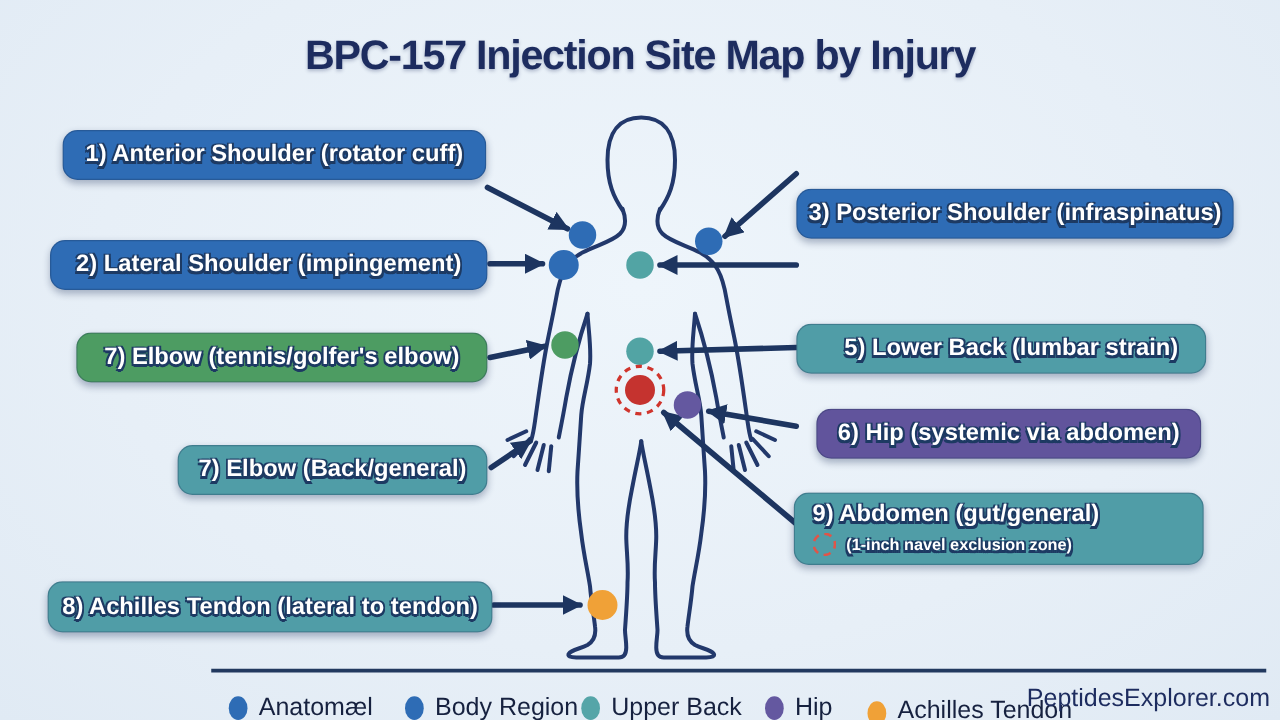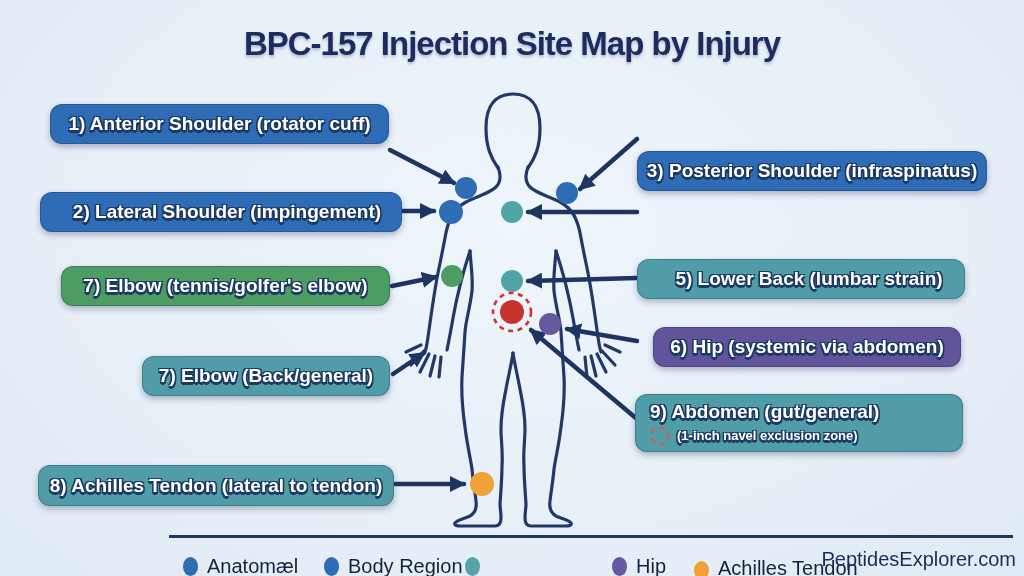--- a/index.html
+++ b/index.html
@@ -97,21 +97,21 @@
       <circle cx="512" cy="312" r="12" fill="#c5332f"></circle>
       <circle cx="512" cy="312" r="19" fill="none" stroke="#d0342c" stroke-width="2.6" stroke-dasharray="5 4.5"></circle>
       <circle cx="550" cy="324" r="11" fill="#6458a0"></circle>
       <circle cx="482" cy="484" r="12" fill="#f0a137"></circle>
     </g>
   </svg>
 
   <div class="pill" style="left: 50px; top: 104px; width: 337px; height: 38px; background-color: rgb(46, 108, 181); text-align: center;">
       <span>1) Anterior Shoulder (rotator cuff)</span>
     </div>
-  <div class="pill" style="left: 40px; top: 192px; width: 348px; height: 38px; background-color: rgb(46, 108, 181); padding-left: 12px;">
+  <div class="pill" style="left: 40px; top: 192px; width: 348px; height: 38px; background-color: rgb(46, 108, 181);">
       <span>2) Lateral Shoulder (impingement)</span>
     </div>
   <div class="pill" style="left: 61px; top: 266px; width: 327px; height: 38px; background-color: rgb(77, 156, 98);">
       <span>7) Elbow (tennis/golfer's elbow)</span>
     </div>
   <div class="pill" style="left: 142px; top: 356px; width: 246px; height: 38px; background-color: rgb(80, 157, 167);">
       <span>7) Elbow (Back/general)</span>
     </div>
   <div class="pill" style="left: 38px; top: 465px; width: 354px; height: 39px; background-color: rgb(80, 157, 167);">
       <span>8) Achilles Tendon (lateral to tendon)</span>
@@ -138,20 +138,21 @@
   <div class="legend-item" style="left:183px;">
     <span class="legend-dot" style="background-color: rgb(46, 108, 181);"></span>
     <span class="legend-label">Anatomæl</span>
   </div>
   <div class="legend-item" style="left:324px;">
     <span class="legend-dot" style="background-color: rgb(46, 108, 181);"></span>
     <span class="legend-label">Body Region</span>
   </div>
   <div class="legend-item" style="left:465px;">
     <span class="legend-dot" style="background-color: rgb(85, 165, 168);"></span>
+    <span class="legend-label">Upper Back</span>
   </div>
   <div class="legend-item" style="left:612px;">
     <span class="legend-dot" style="background-color: rgb(100, 88, 160);"></span>
     <span class="legend-label">Hip</span>
   </div>
   <div class="legend-item" style="left:694px;align-items:flex-end;">
     <span class="legend-dot" style="background-color: rgb(240, 161, 55);"></span>
     <span class="legend-label">Achilles Tendon</span>
   </div>
 

